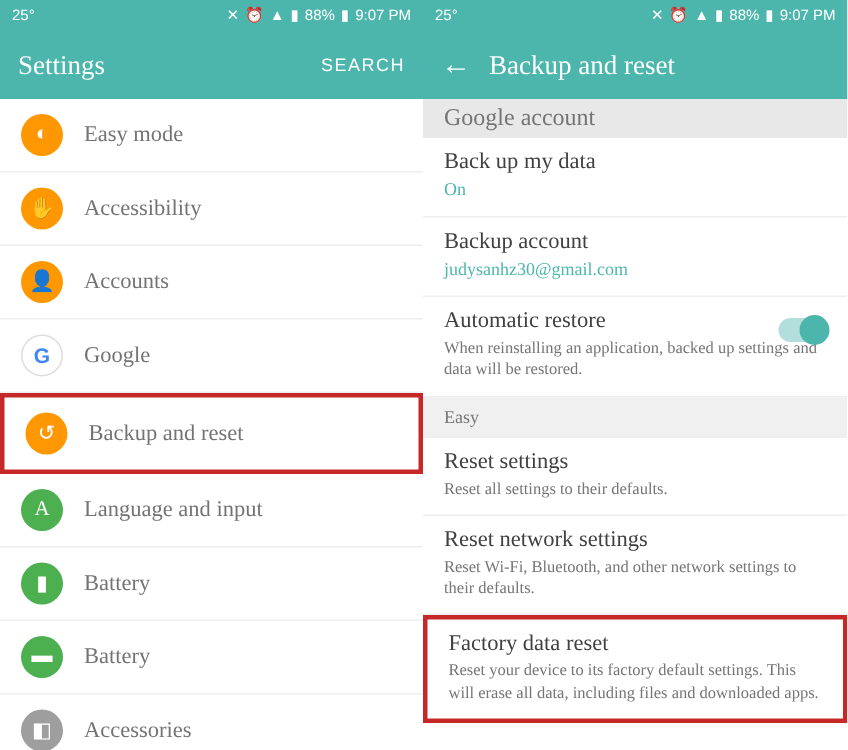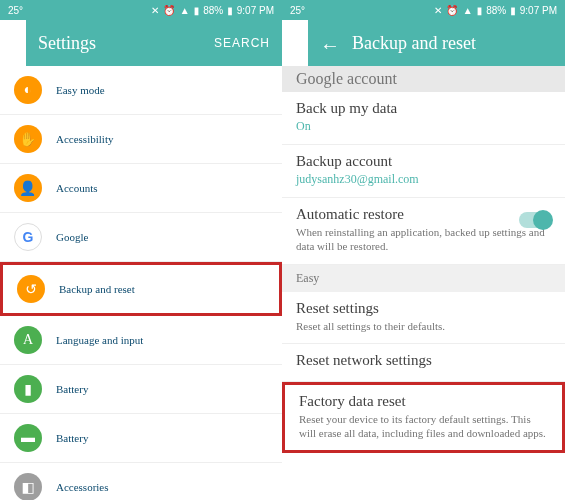--- a/index.html
+++ b/index.html
@@ -2,35 +2,35 @@
 <html><head>
 <meta charset="utf-8">
 <style>
 * { margin: 0; padding: 0; box-sizing: border-box; }
 body { font-family: 'Segoe Script', 'Comic Sans MS', cursive; background: #fff; width: 565px; height: 500px; display: flex; }
 .panel { width: 282px; height: 500px; display: flex; flex-direction: column; background: #fff; justify-content: space-between; }
 .panel-right { width: 283px; }
 .statusbar { height: 20px; background: #4db6ac; color: #fff; font-size: 10px; display: flex; align-items: center; justify-content: space-between; padding: 0 8px; font-family: Arial, sans-serif; }
 .status-left { display: flex; gap: 4px; }
 .status-right { display: flex; gap: 4px; align-items: center; }
-.header { background: #4db6ac; color: #fff; height: 46px; display: flex; align-items: center; padding: 0 12px; justify-content: space-between; margin-left: 26px; }
+.header { background: #4db6ac; color: #fff; height: 46px; display: flex; align-items: center; padding: 0 12px; justify-content: space-between; }
 .header-left { display: flex; align-items: center; gap: 12px; }
 .header-title { font-size: 18px; }
 .search-btn { font-size: 12px; font-family: Arial, sans-serif; letter-spacing: 1px; }
 .back-icon { font-size: 20px; font-family: Arial, sans-serif; }
 .subheader { background: #e8e8e8; color: #757575; padding: 4px 14px; font-size: 16px; }
 .list { flex: 1; overflow: hidden; }
 .item { display: flex; align-items: center; padding: 10px 14px; border-bottom: 1px solid #eee; gap: 14px; }
 .item.highlight { border: 3px solid #c62828; }
 .icon-circle { width: 28px; height: 28px; border-radius: 50%; display: flex; align-items: center; justify-content: center; color: #fff; font-size: 14px; flex-shrink: 0; }
 .ic-orange { background: #ff9800; }
 .ic-green { background: #4caf50; }
 .ic-gray { background: #9e9e9e; }
 .ic-google { background: #fff; border: 1px solid #ddd; color: #4285f4; font-family: Arial, sans-serif; font-weight: bold; }
-.item-label { font-size: 11px; color: #0c4a6e; }
+.item-label { font-size: 15px; color: #737373; }
 .ritem { padding: 8px 14px 10px; border-bottom: 1px solid #eee; position: relative; }
 .ritem.highlight { border: 3px solid #c62828; }
 .ritem-title { font-size: 15px; color: #404040; margin-bottom: 2px; }
 .ritem-sub { font-size: 11px; color: #757575; line-height: 1.3; }
 .ritem-val { font-size: 12px; color: #4db6ac; }
 .section-hdr { background: #f0f0f0; color: #757575; padding: 6px 14px; font-size: 12px; }
 .toggle { position: absolute; right: 14px; top: 14px; width: 32px; height: 16px; background: #b2dfdb; border-radius: 8px; }
 .toggle::after { content: ''; position: absolute; right: -2px; top: -2px; width: 20px; height: 20px; background: #4db6ac; border-radius: 50%; }
 </style>
 </head>
@@ -132,19 +132,20 @@
       <div class="ritem-sub">When reinstalling an application, backed up settings and data will be restored.</div>
       <div class="toggle"></div>
     </div>
     <div class="section-hdr">Easy</div>
     <div class="ritem">
       <div class="ritem-title">Reset settings</div>
       <div class="ritem-sub">Reset all settings to their defaults.</div>
     </div>
     <div class="ritem">
       <div class="ritem-title">Reset network settings</div>
+      <div class="ritem-sub">Reset Wi-Fi, Bluetooth, and other network settings to their defaults.</div>
     </div>
     <div class="ritem highlight">
       <div class="ritem-title">Factory data reset</div>
       <div class="ritem-sub">Reset your device to its factory default settings. This will erase all data, including files and downloaded apps.</div>
     </div>
   </div>
 </div>
 
 </body></html>

